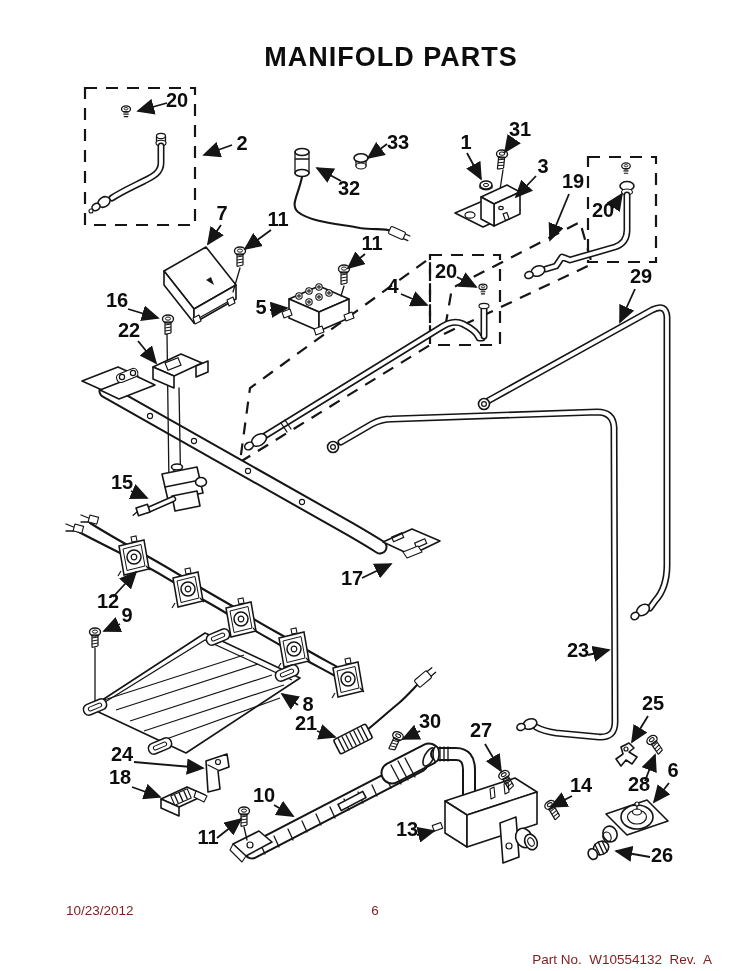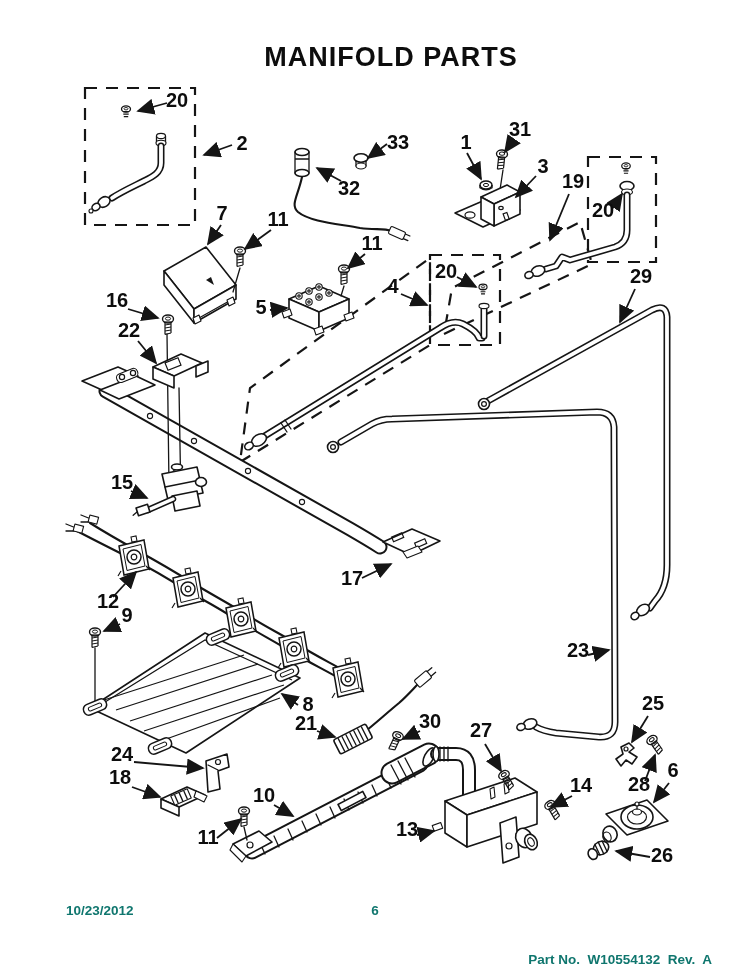--- a/index.html
+++ b/index.html
@@ -5,21 +5,21 @@
   html,body{margin:0;padding:0;background:#e8e8e8;}
   .page{
     position:relative;width:750px;height:971px;margin:0 auto;background:#ffffff;
     font-family:"Liberation Sans", sans-serif;color:#111;overflow:hidden;
   }
   .title{
     position:absolute;top:26px;left:0;width:100%;text-align:center;margin:16px;
     font-size:27px;font-weight:bold;letter-spacing:1px;color:#0d0d0d;
   }
   .diagram-svg{position:absolute;top:0;left:0;}
-  .footer span{position:absolute;font-size:13.5px;color:#0f766e;white-space:pre;font-weight:bold;}
+  .footer span{position:absolute;font-size:13.5px;color:#7f1d1d;white-space:pre;}
   .footer .f-date{left:66px;top:903px;}
   .footer .f-page{left:0;top:903px;width:750px;text-align:center;}
   .footer .f-part{right:38px;top:952px;text-align:right;}
   
   .ln{stroke:#151515;stroke-width:1.3;fill:none;stroke-linecap:round;}
   .w2{stroke:#151515;stroke-width:2.1;fill:none;stroke-linecap:round;}
   .fw{fill:#fff;stroke:#151515;stroke-width:1.6;stroke-linejoin:round;}
   .fw1{fill:#fff;stroke:#151515;stroke-width:1.1;stroke-linejoin:round;}
   .nf{fill:none;stroke:#151515;stroke-width:1.2;}
   .dash{fill:none;stroke:#151515;stroke-width:2.2;stroke-dasharray:12 9;}

